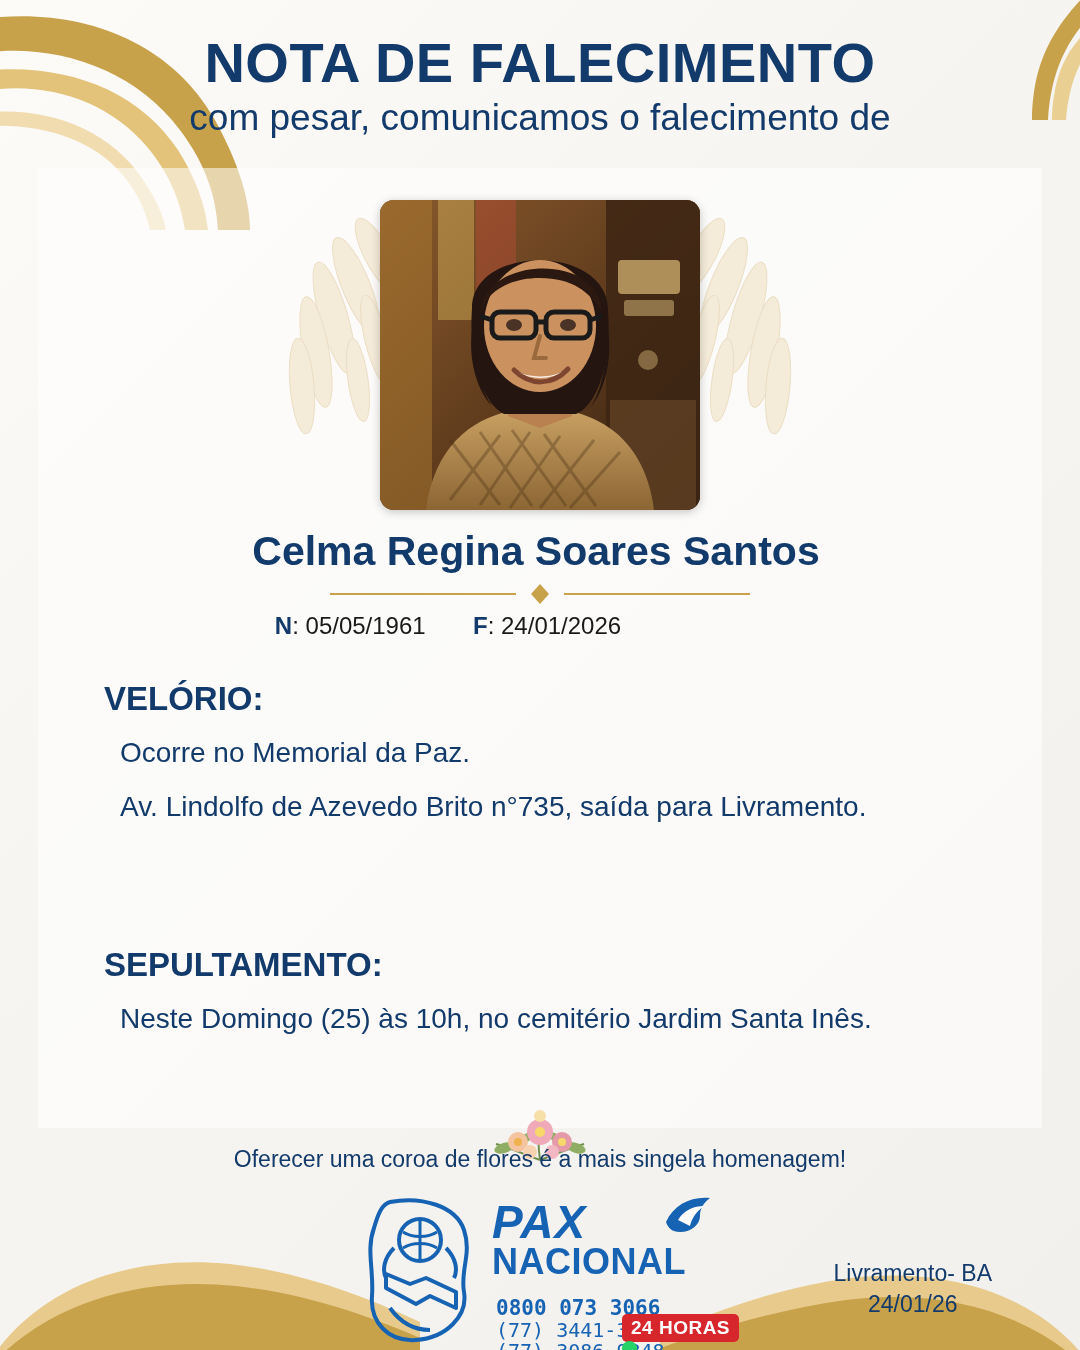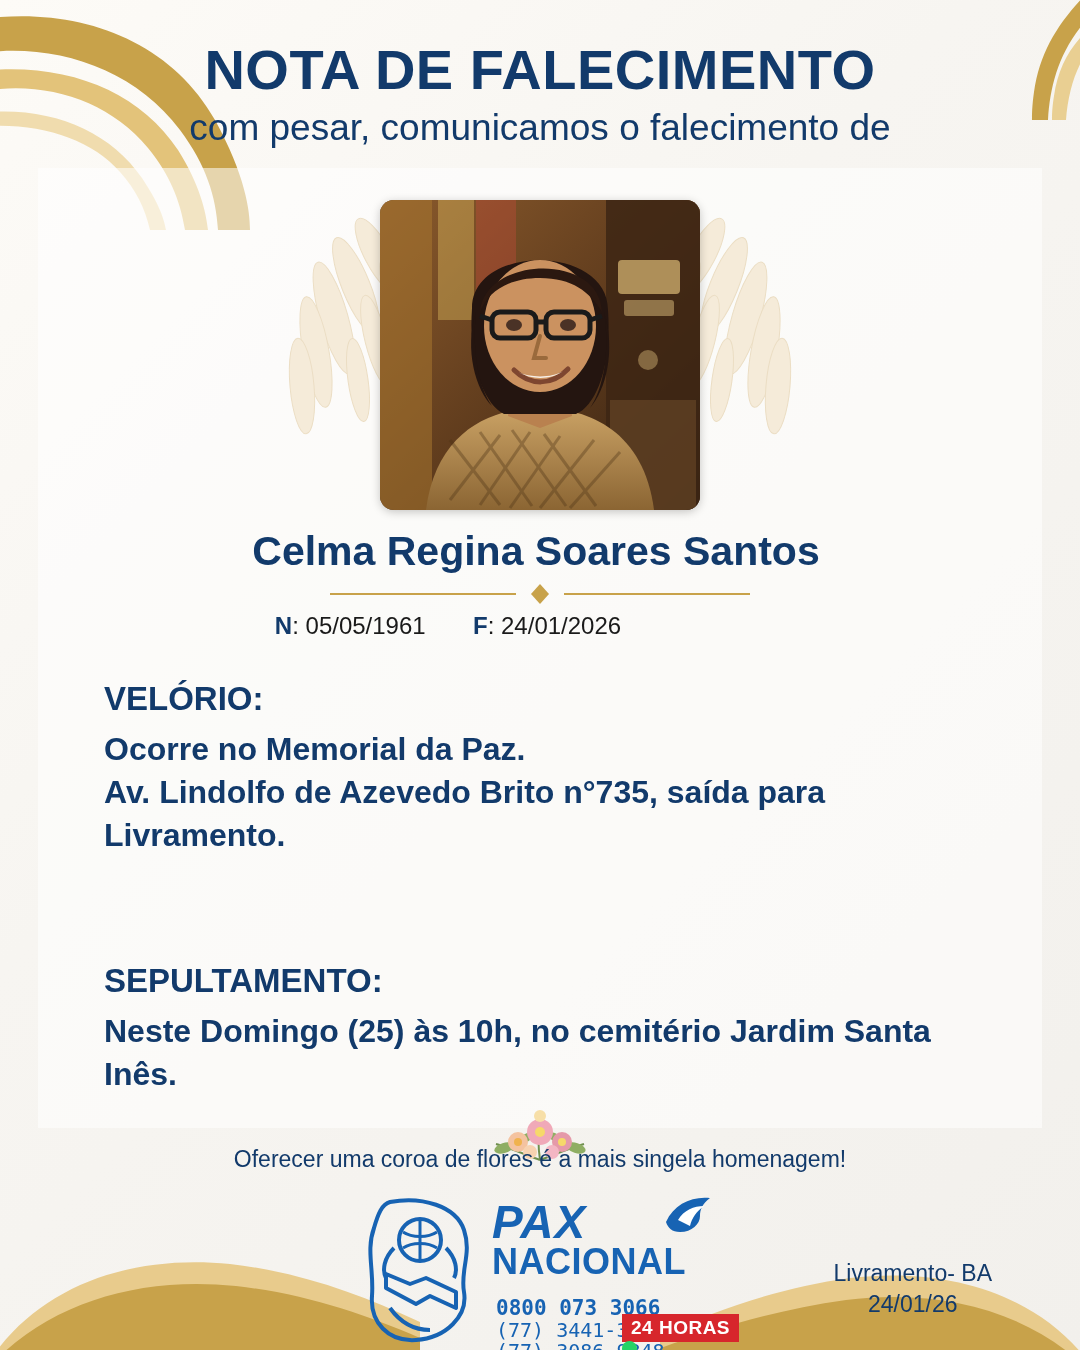--- a/index.html
+++ b/index.html
@@ -43,21 +43,21 @@
     width: 1080px;
     text-align: center;
     z-index: 5;
   }
   .title {
     font-size: 56px;
     font-weight: bold;
     letter-spacing: 0.5px;
     color: #123a6b;
     line-height: 1.05;
-    margin: 7px;
+    margin: 0;
   }
   .subtitle {
     font-size: 37px;
     color: #123a6b;
     margin-top: 4px;
     line-height: 1.15;
   }
 
   
   .portrait-zone {
@@ -134,25 +134,25 @@
     z-index: 5;
     color: #123a6b;
   }
   .block-label {
     font-size: 33px;
     font-weight: bold;
     color: #123a6b;
     margin: 0 0 10px 0;
   }
   .block-text {
-    font-size: 32px;
+    font-size: 28px;
     color: #123a6b;
     line-height: 1.35;
-    margin: 0;
-    font-weight: 700;
+    margin: 16px;
+    font-weight: 400;
   }
   .block-gap { height: 104px; }
 
   
   .flowers {
     position: absolute;
     top: 1108px;
     left: 50%;
     transform: translateX(-50%);
     width: 120px;
@@ -227,21 +227,21 @@
   }
   .badge-24h {
     position: absolute;
     left: 262px;
     top: 118px;
     background: #d7262c;
     color: #ffffff;
     font-size: 19px;
     font-weight: bold;
     padding: 3px 9px;
-    border-radius: 0;
+    border-radius: 5px;
     letter-spacing: 0.5px;
   }
   .wa-dot {
     position: absolute;
     left: 262px;
     top: 145px;
     width: 15px;
     height: 15px;
     border-radius: 50%;
     background: #25d366;

